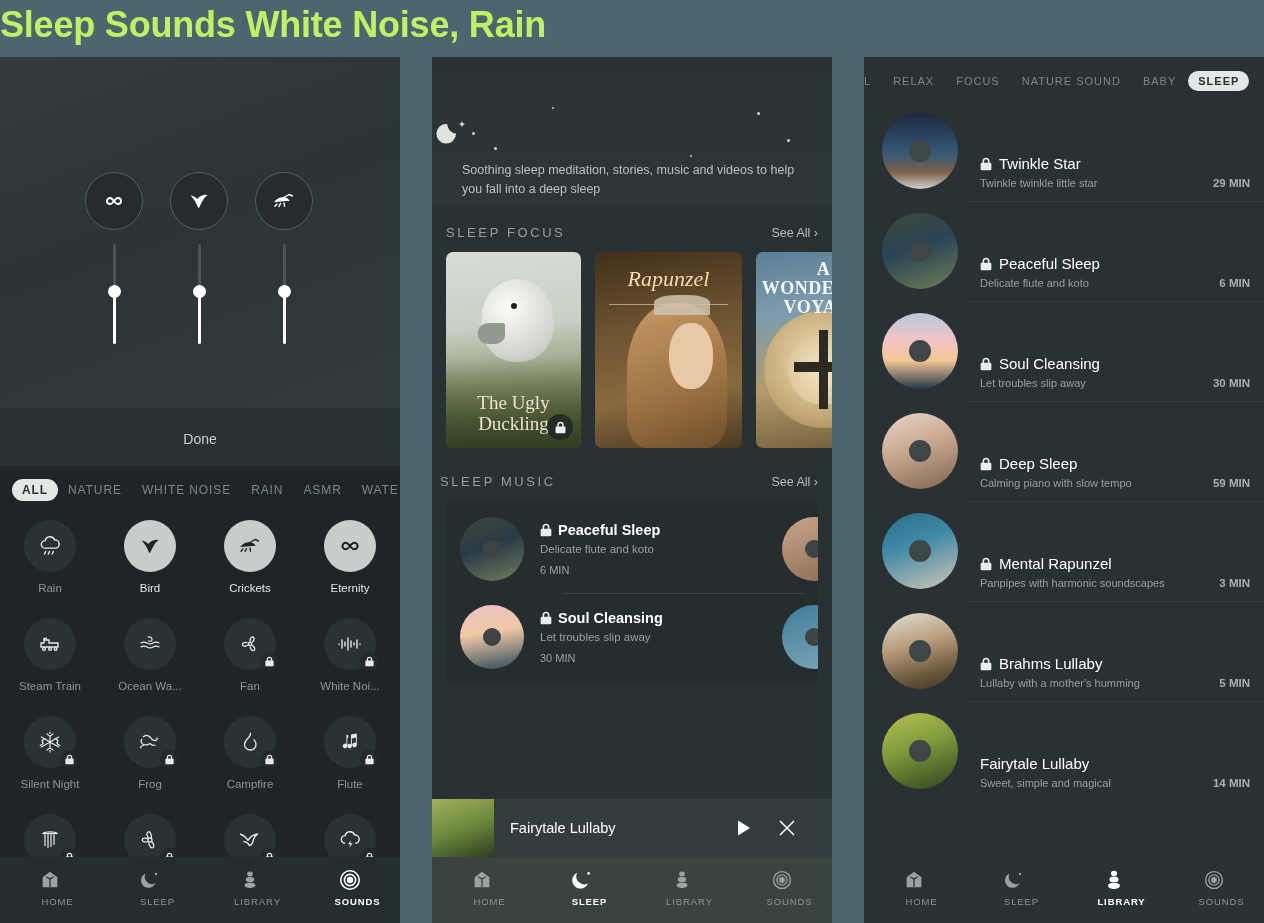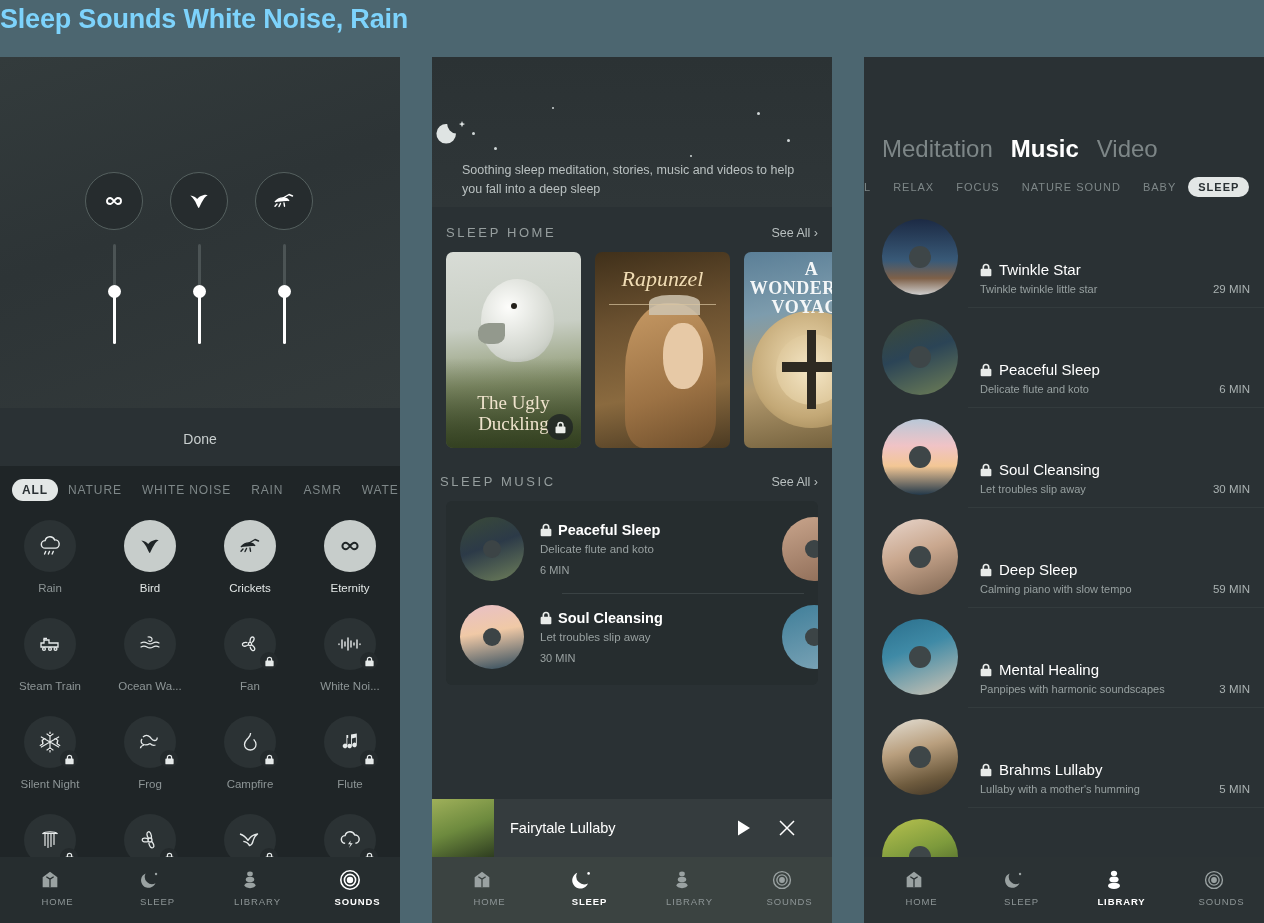--- a/index.html
+++ b/index.html
@@ -5,22 +5,22 @@
   html,body{margin:0;padding:0;}
   body{
     width:1264px;height:923px;
     background:#4c6670;
     font-family:"Liberation Sans", sans-serif;
     overflow:hidden;
     position:relative;
   }
   .page-title{
     position:absolute;left:0;top:4px;
-    font-size:27px;font-weight:bold;
-    color:#7dd3fc;letter-spacing:-0.2px;
+    font-size:36px;font-weight:bold;
+    color:#bef264;letter-spacing:-0.2px;
     white-space:nowrap;
   }
   .phones{position:absolute;left:0;top:57px;width:1264px;height:866px;}
   .phone{position:absolute;top:0;width:400px;height:866px;overflow:hidden;background:#2a3134;}
   #phone1{left:0;}
   #phone2{left:432px;}
   #phone3{left:864px;}
 
   
   .p1-top{
@@ -160,21 +160,21 @@
     content:"";position:absolute;left:104px;right:0;top:0;height:1px;background:#333b3d;
   }
   .lthumb{width:76px;height:76px;border-radius:50%;flex:none;position:relative;overflow:hidden;}
   .lthumb::after{
     content:"";position:absolute;left:50%;top:50%;width:22px;height:22px;
     margin:-11px 0 0 -11px;border-radius:50%;background:#3e4648;
   }
   .ltext{flex:1;margin-left:22px;}
   .ltitle{font-size:15px;color:#fff;display:flex;align-items:center;gap:7px;}
   .lsub{font-size:11px;color:#97a0a0;margin-top:5px;}
-  .ldur{font-size:11.5px;color:#a9b1b1;margin-left:8px;}
+  .ldur{font-size:11.5px;color:#a9b1b1;margin-left:8px;font-weight:bold;}
   svg{display:block;}
 </style>
 </head>
 <body>
 
 <div class="page-title">Sleep Sounds White Noise, Rain</div>
 
 <div class="phones">
 
   <div class="phone" id="phone1">
@@ -505,42 +505,42 @@
       <div class="hero-moon">
         <svg width="40" height="34" viewBox="0 0 40 34" fill="#dfe4e3">
           <path d="M24 10.5A9.6 9.6 0 0115.2 1 9.8 9.8 0 1024 10.5z" transform="translate(0,8)"></path>
           <path d="M30 6l.9 2.2 2.2.9-2.2.9L30 12.2l-.9-2.2-2.2-.9 2.2-.9z"></path>
         </svg>
       </div>
       <div class="hero-txt">Soothing sleep meditation, stories, music and videos to help you fall into a deep sleep</div>
     </div>
 
     <div class="sec-head">
-      <div class="sec-title">SLEEP HOME</div>
+      <div class="sec-title">SLEEP FOCUS</div>
       <div class="see-all">
         <span>See All</span>
         <span> ›</span>
       </div>
     </div>
 
     <div class="story-row">
       <div class="story-card" style="background:linear-gradient(175deg,#d8dcd6 0%,#c9cfc5 38%,#8f9a74 66%,#4f5d35 100%);">
         <div style="position:absolute;left:26%;top:14%;width:54%;height:42%;border-radius:50% 50% 46% 46%;background:radial-gradient(circle at 38% 34%,#fdfdfb,#cfd3cb 70%,#aeb3a8);"></div>
         <div style="position:absolute;left:24%;top:36%;width:20%;height:11%;border-radius:40% 10% 40% 40%;background:#93998d;"></div>
         <div style="position:absolute;left:48%;top:26%;width:6px;height:6px;border-radius:50%;background:#23201a;"></div>
         <div style="position:absolute;left:0;bottom:0;width:100%;height:46%;background:linear-gradient(180deg,rgba(90,95,70,0),rgba(45,58,28,.85));"></div>
         <div class="card-title" style="font-size:19px;line-height:21px;bottom:14px;">The Ugly Duckling</div>
         <div class="story-lock">
           <svg width="11" height="13" viewBox="0 0 10 12" fill="#eceeea">
               <path d="M2 5V3.6A3 3 0 018 3.6V5h.6A1 1 0 019.6 6v4.4a1 1 0 01-1 1H1.4a1 1 0 01-1-1V6a1 1 0 011-1H2zm1.4 0h3.2V3.6a1.6 1.6 0 00-3.2 0V5z"></path>
             </svg>
         </div>
       </div>
 
-      <div class="story-card" style="background:linear-gradient(170deg,#40301a 0%,#6b5130 35%,#8a6a3f 70%,#4b3a22 100%);">
+      <div class="story-card" style="background:linear-gradient(170deg,#40301a 0%,#6b5130 35%,#8a6a3f 70%,#4b3a22 100%);padding-left:12px;">
         <div style="position:absolute;left:22%;top:26%;width:68%;height:74%;border-radius:46% 46% 20% 20%;background:linear-gradient(160deg,#c79a65,#9c7244 60%,#6f4f2c);"></div>
         <div style="position:absolute;left:40%;top:22%;width:38%;height:10%;background:#cfc4b0;border-radius:40% 40% 0 0;opacity:.85;"></div>
         <div style="position:absolute;left:50%;top:36%;width:30%;height:34%;border-radius:46%;background:#e7c9a6;"></div>
         <div class="card-title" style="font-size:22px;top:14px;bottom:auto;color:#f0dcb4;font-style:italic;">Rapunzel</div>
         <div style="position:absolute;left:14px;right:14px;top:52px;height:1px;background:#d9c59f;opacity:.7;"></div>
       </div>
 
       <div class="story-card" style="background:linear-gradient(170deg,#5b7f97 0%,#7d9cad 30%,#b39a6e 64%,#6d5b38 100%);">
         <div style="position:absolute;left:6%;top:30%;width:88%;height:60%;border-radius:50%;background:radial-gradient(circle at 45% 42%,#efdcb4,#c3a876 60%,#8d7546);"></div>
         <div style="position:absolute;left:24%;top:42%;width:52%;height:36%;border-radius:50%;background:radial-gradient(circle,#f4e6c6,#d6bd8c);"></div>
@@ -644,25 +644,20 @@
               <circle cx="12" cy="12" r="5.6"></circle>
               <circle cx="12" cy="12" r="2.4" fill="#9aa2a2"></circle>
             </svg>
         </div>
         <div class="nav-lbl">SOUNDS</div>
       </div>
     </div>
   </div>
 
   <div class="phone" id="phone3">
-    <div class="p3-tabs">
-      <div class="p3-tab">Meditation</div>
-      <div class="p3-tab active">Music</div>
-      <div class="p3-tab">Video</div>
-    </div>
 
     <div class="p3-sub">
       <div class="cat" style="padding-left:0;">L</div>
       <div class="cat">RELAX</div>
       <div class="cat">FOCUS</div>
       <div class="cat">NATURE SOUND</div>
       <div class="cat">BABY</div>
       <div class="cat active">SLEEP</div>
     </div>
 
@@ -734,21 +729,21 @@
 
       <div class="lrow">
         <div class="lthumb" style="background:linear-gradient(160deg,#2b6f8c,#3f8aa6 40%,#cfc4b4);"></div>
         <div class="ltext">
           <div class="ltitle">
             <span>
               <svg width="12" height="14" viewBox="0 0 10 12" fill="#e9ecea">
                   <path d="M2 5V3.6A3 3 0 018 3.6V5h.6A1 1 0 019.6 6v4.4a1 1 0 01-1 1H1.4a1 1 0 01-1-1V6a1 1 0 011-1H2zm1.4 0h3.2V3.6a1.6 1.6 0 00-3.2 0V5z"></path>
                 </svg>
             </span>
-            <span>Mental Healing</span>
+            <span>Mental Rapunzel</span>
           </div>
           <div class="lsub">Panpipes with harmonic soundscapes</div>
         </div>
         <div class="ldur">3 MIN</div>
       </div>
 
       <div class="lrow">
         <div class="lthumb" style="background:linear-gradient(165deg,#e4e0d6 0%,#b99f7e 40%,#6e5b3e 75%,#3d3224 100%);"></div>
         <div class="ltext">
           <div class="ltitle">

